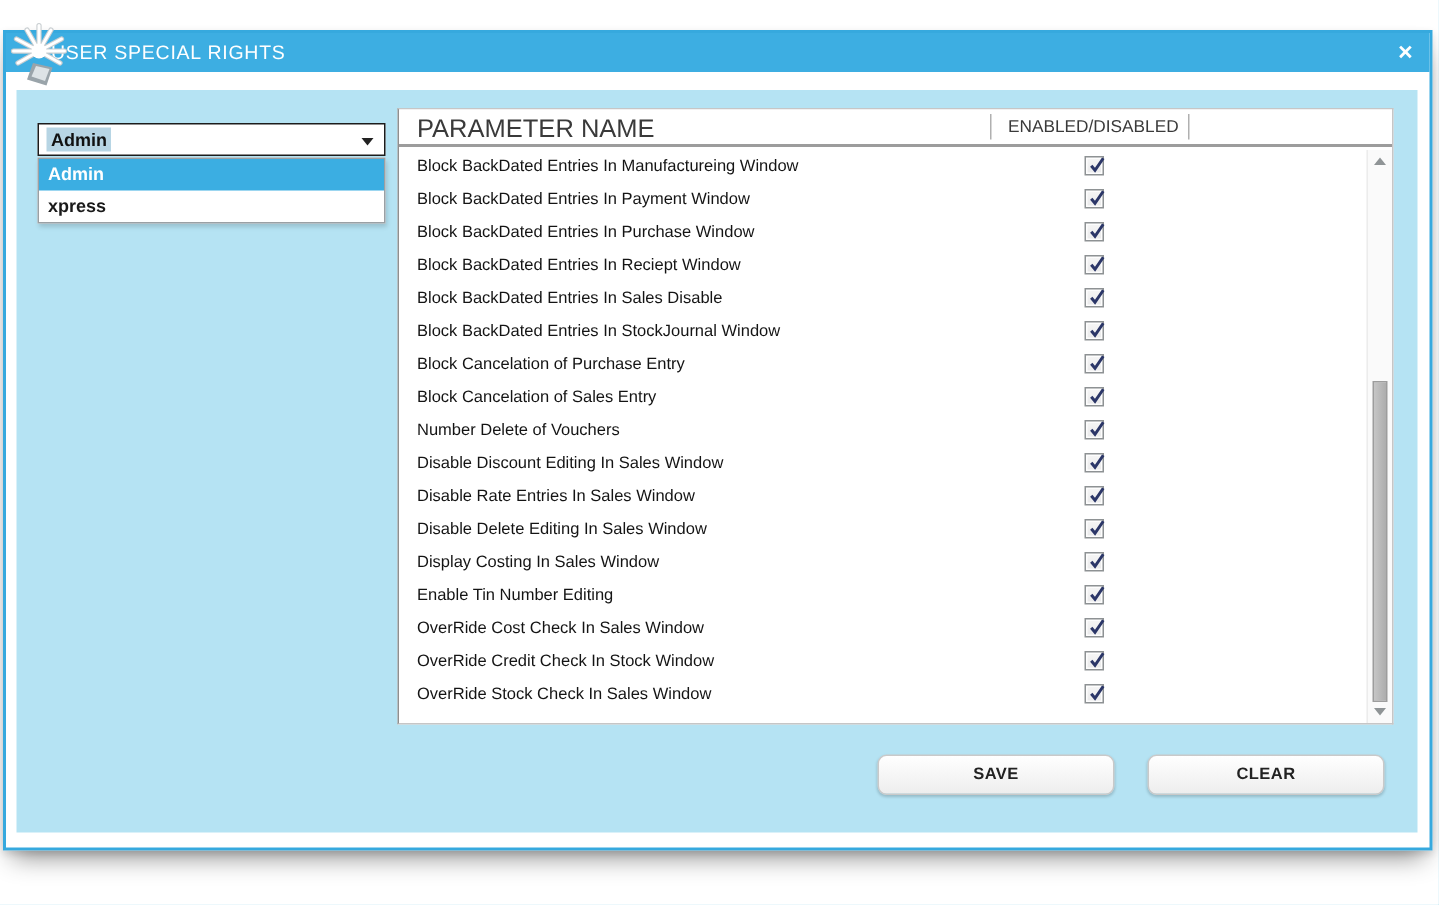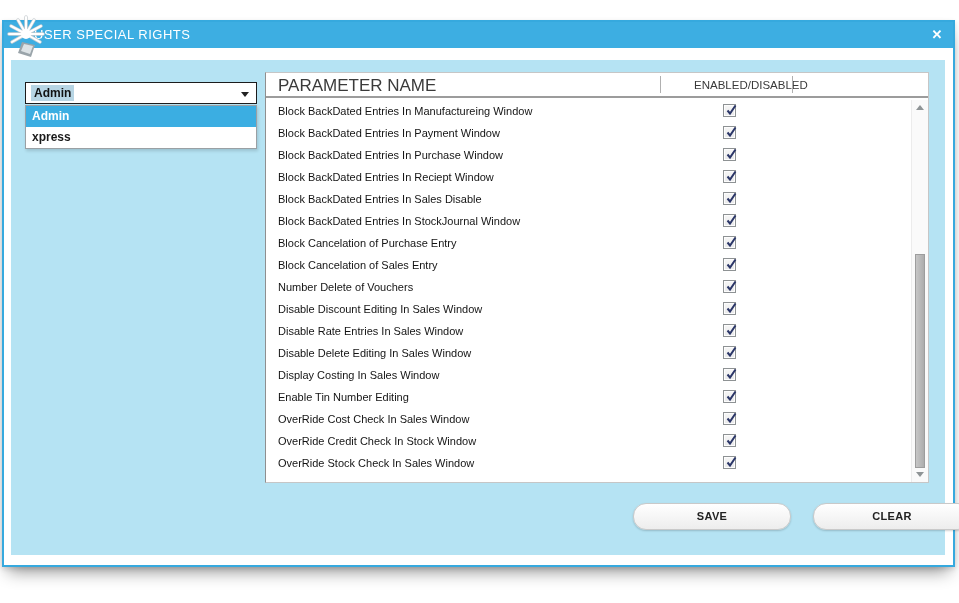--- a/index.html
+++ b/index.html
@@ -69,21 +69,21 @@
   .grid-header {
     position:absolute; left:0; top:0; right:0; height:25px;
     border-bottom:2px solid #9c9c9c; background:#ffffff;
   }
   .th-param {
     position:absolute; left:12px; top:0; line-height:25px;
     font-size:17px; color:#3a3a3a;
   }
   .th-enabled {
     position:absolute; left:406px; top:0; line-height:25px;
-    font-size:11.5px; color:#3a3a3a;margin-left:22px;
+    font-size:11.5px; color:#3a3a3a;
   }
   .hdr-divider { position:absolute; top:3px; bottom:3px; width:1px; background:#b0b0b0; }
   .hdr-div-1 { left:394px; }
   .hdr-div-2 { left:526px; }
 
   .grid-body { position:absolute; left:0; top:27px; right:17px; bottom:0; overflow:hidden; }
   .grid-row { position:relative; height:22px; }
   .row-name {
     position:absolute; left:12px; top:0; line-height:22px;
     font-size:11px; font-weight:normal; color:#141414; white-space:nowrap;
@@ -106,23 +106,23 @@
   .arrow-down { bottom:5px; border-top:5px solid #8f9496; }
   .scroll-thumb {
     position:absolute; left:3px; width:10px; top:154px; height:214px;
     background:linear-gradient(90deg,#c6c6c6,#adadad); border:1px solid #9d9d9d;
   }
 
   
   .btn {
     position:absolute; top:443px; width:158px; height:27px;
     background:linear-gradient(#ffffff,#ededed); border:1px solid #c9c9c9;
-    border-radius:13px; text-align:center; line-height:25px;
+    border-radius:6px; text-align:center; line-height:25px;
     font-size:11px; font-weight:bold; color:#222; letter-spacing:.3px;
-    box-shadow:0 1px 2px rgba(0,0,0,.18); cursor:default;margin-left:48px;
+    box-shadow:0 1px 2px rgba(0,0,0,.18); cursor:default;
   }
   .btn-save  { left:574px; }
   .btn-clear { left:754px; }
 </style>
 </head>
 <body>
 
 <div class="window">
 
   <div class="titlebar">

